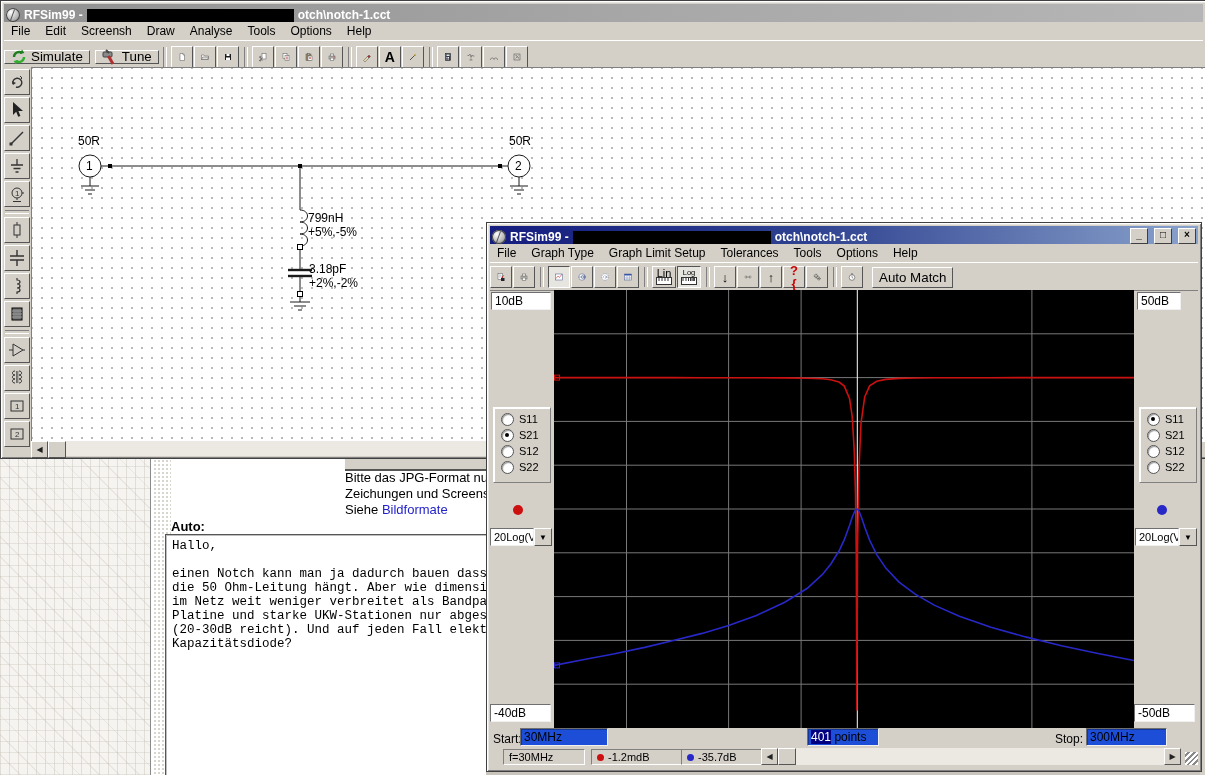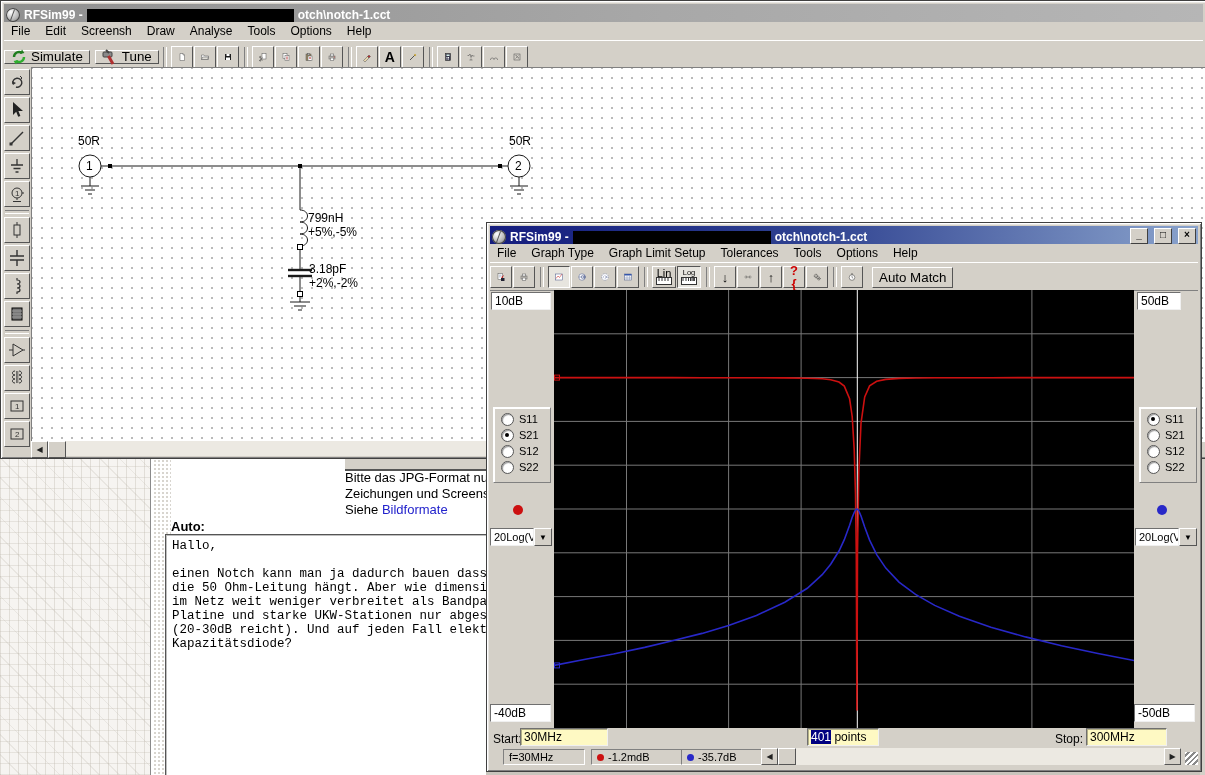--- a/index.html
+++ b/index.html
@@ -57,21 +57,21 @@
         box-shadow:inset 1px 1px 1px #9a9a9a;position:relative;flex:0 0 auto;}
   .radio.sel .rdot::after{content:"";position:absolute;left:3px;top:3px;width:4px;height:4px;border-radius:50%;background:#000;}
   .tracedot{position:absolute;width:10px;height:10px;border-radius:50%;}
   .combo{position:absolute;height:18px;display:flex;}
   .combo .val{flex:1;background:#fff;border:1px solid;border-color:#6f6f6f #f0f0f0 #f0f0f0 #6f6f6f;
               font-size:11px;padding:2px 2px 0 3px;box-sizing:border-box;white-space:nowrap;overflow:hidden;}
   .combo .drop{width:16px;background:#d4d0c8;border:1px solid;border-color:#fff #555 #555 #fff;
                font-size:8px;display:flex;align-items:center;justify-content:center;flex:0 0 auto;}
   .plotwrap{position:absolute;left:67px;top:67px;width:580px;height:438px;background:#000;}
   .fieldlbl{position:absolute;font-size:12px;}
-  .input{position:absolute;height:18px;background:#fef9c3;border:1px solid;
+  .input{position:absolute;height:18px;background:#1d4ed8;border:1px solid;
          border-color:#6f6f6f #f0f0f0 #f0f0f0 #6f6f6f;box-shadow:inset 1px 1px 0 rgba(0,0,0,.3);
          font-size:12px;padding:1px 3px;box-sizing:border-box;white-space:nowrap;}
   .statuspanel{position:absolute;height:16px;background:#d4d0c8;border:1px solid;
                border-color:#808080 #fff #fff #808080;font-size:11px;display:flex;align-items:center;
                gap:4px;padding:0 5px;box-sizing:border-box;white-space:nowrap;margin-left:8px;}
   .bullet{width:7px;height:7px;border-radius:50%;flex:0 0 auto;}
   .grip{position:absolute;width:13px;height:13px;
         background:repeating-linear-gradient(135deg,#fff 0 2px,#8a8a8a 2px 4px);}
   .hl{background:#000080;color:#fff;}
 

